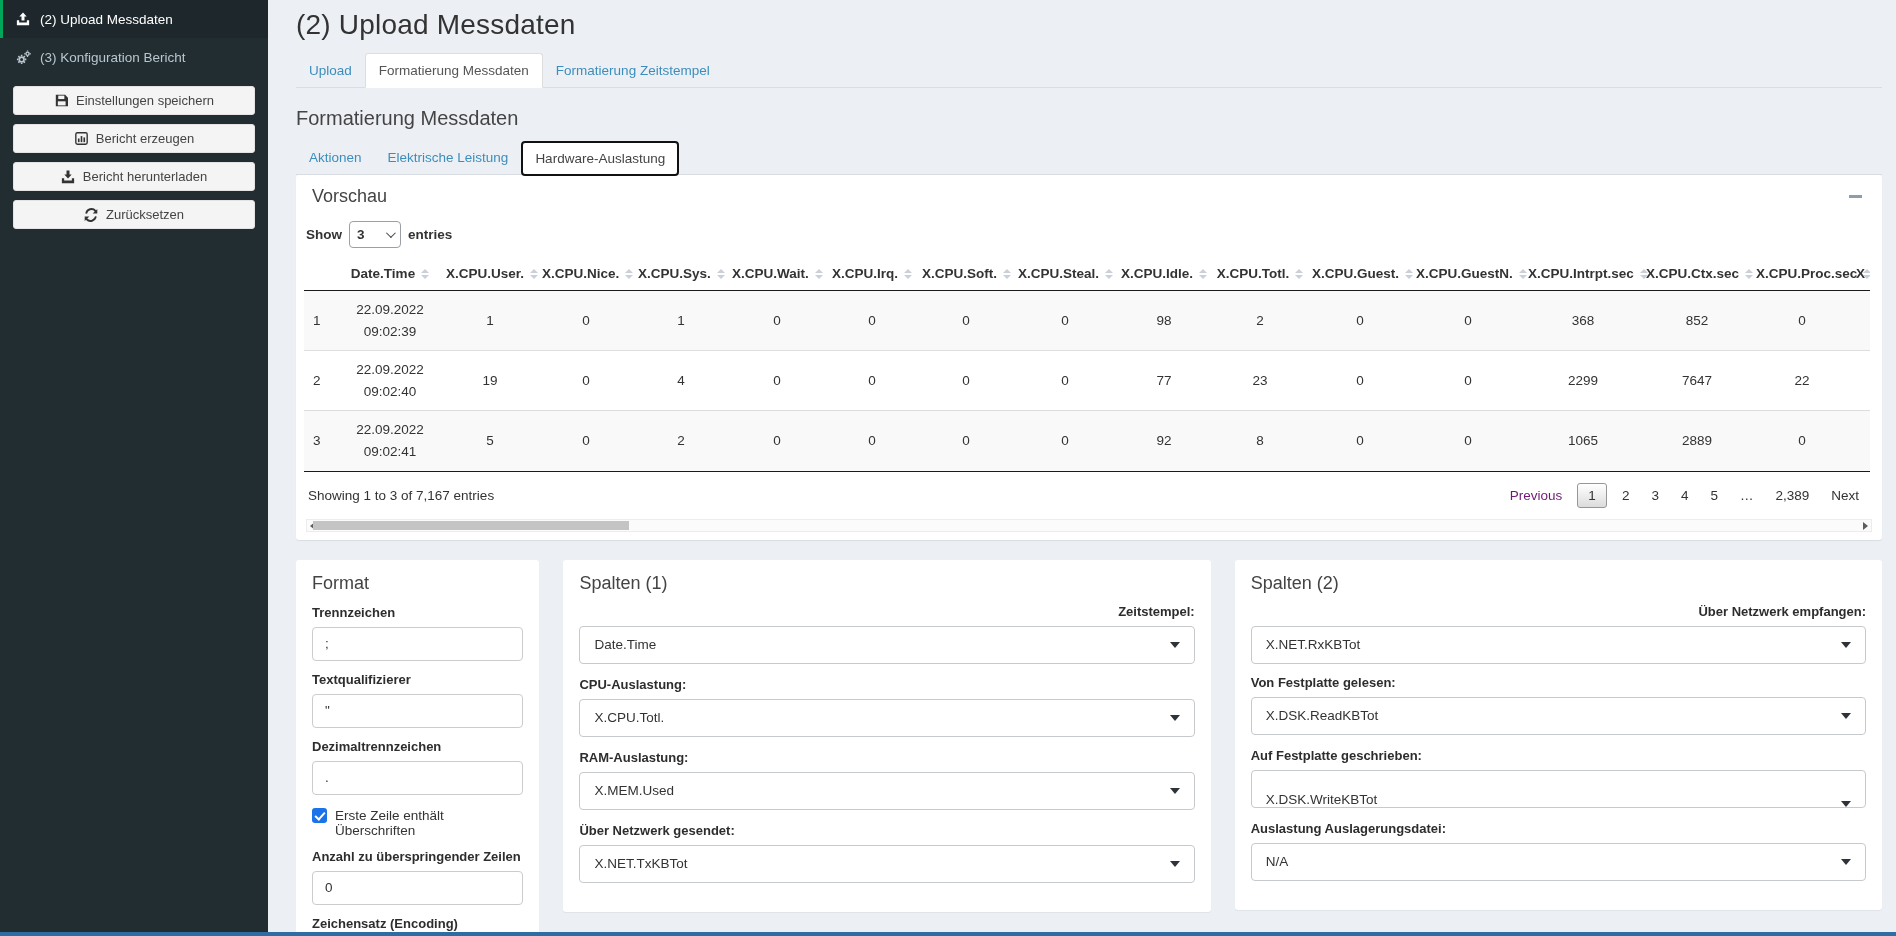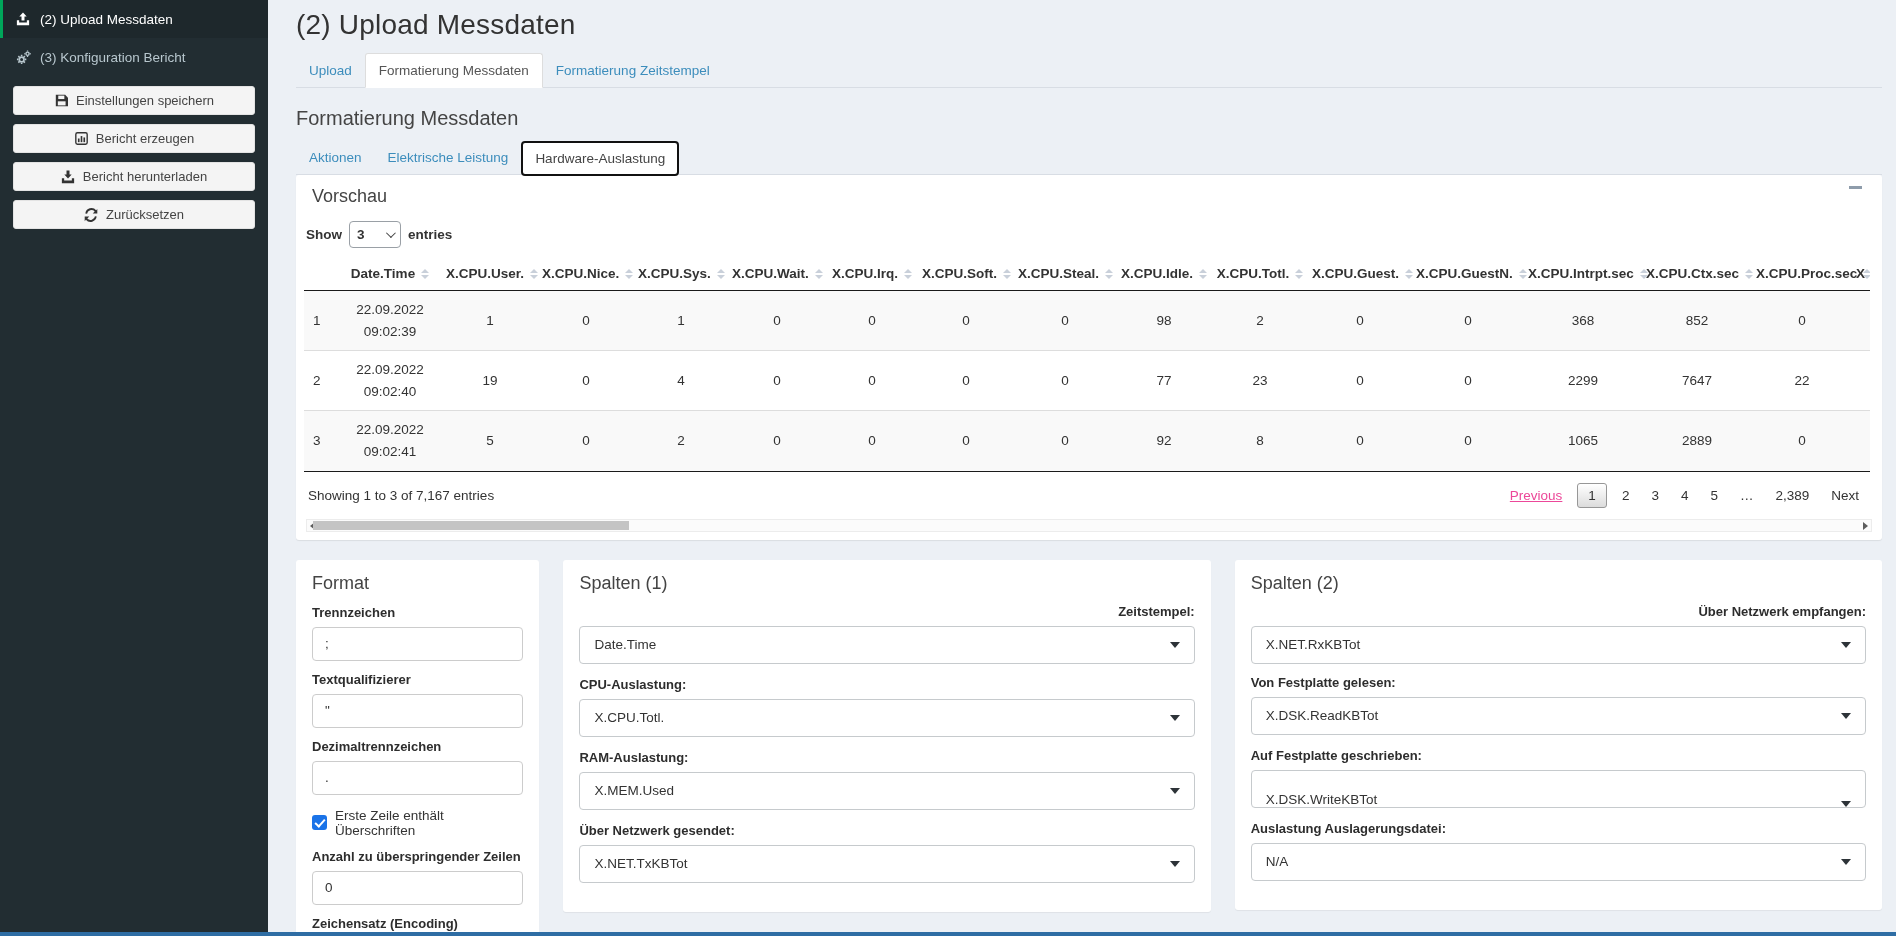--- a/index.html
+++ b/index.html
@@ -27,21 +27,21 @@
   h1.page-title { font-size:28px; font-weight:400; color:#333; margin:9px 0 12px 0; letter-spacing:.2px; }
   .nav-tabs { display:flex; border-bottom:1px solid #d8dde4; align-items:center; }
   .nav-tab { padding:9px 13px; font-size:13.5px; color:var(--link,#3c8dbc); cursor:pointer; white-space:nowrap; }
   .nav-tab.active { background:#fff; border:1px solid #ddd; border-bottom:1px solid #fff;
     margin-bottom:-1px; border-radius:3px 3px 0 0; color:#555; }
   .nav-tab.active-outline { background:#fff; border:2px solid #111; border-radius:4px;
     margin-bottom:-2px; color:#444; padding:8px 12px; }
   h2.section-heading { font-size:20px; font-weight:500; color:#444; margin:19px 0 11px 0; }
   
   .box { background:#fff; border-radius:3px; box-shadow:0 1px 1px rgba(0,0,0,.08); }
-  .box-header { display:flex; justify-content:space-between; padding:11px 16px 6px 16px; }
+  .box-header { display:flex; justify-content:space-between; align-items:center; padding:11px 16px 6px 16px; }
   .box-title { font-size:18px; color:#444; }
   .collapse-icon { width:13px; height:3px; background:#8e9cab; display:inline-block; cursor:pointer; margin-right:4px; }
   .box-body { padding:2px 8px 8px 8px; }
   .length-row { display:flex; align-items:center; gap:7px; font-size:13.5px; font-weight:700; color:#333; margin:6px 0 10px 2px; }
   .mini-select { display:inline-flex; align-items:center; justify-content:space-between; width:52px; height:27px;
     border:1px solid #9aa0a6; border-radius:4px; padding:0 7px; font-weight:700; cursor:pointer; background:#fff; }
   .mini-select .chev { width:7px; height:7px; border-right:1.6px solid #444; border-bottom:1.6px solid #444;
     transform:rotate(45deg) translateY(-2px); }
   .table-wrap { width:1566px; overflow:hidden; }
   table.preview { border-collapse:collapse; table-layout:fixed; width:1618px; font-size:13.5px; color:#333;
@@ -54,42 +54,42 @@
   table.preview tbody tr + tr td { border-top:1px solid #ddd; }
   .dt-cell { line-height:1.6; text-align:center; }
   .sort { display:inline-flex; flex-direction:column; margin-left:6px; vertical-align:middle; }
   .sort i { display:block; width:0; height:0; border-left:4px solid transparent; border-right:4px solid transparent; }
   .sort .up { border-bottom:4px solid #c9d0da; margin-bottom:2px; }
   .sort .dn { border-top:4px solid #c9d0da; }
   .table-footer { display:flex; justify-content:space-between; align-items:center; padding:11px 4px 9px 4px; }
   .info-text { font-size:13.5px; color:#333; }
   .pagination { display:flex; align-items:center; font-size:13.5px; }
   .page-item { padding:5px 11px; color:#333; cursor:pointer; }
-  .page-item.prev { color:#ec4899;text-decoration:underline; }
+  .page-item.prev { color:#701a75; }
   .page-item.current { border:1px solid #979797; border-radius:3px;
     background:linear-gradient(to bottom,#ffffff 0%,#dcdcdc 100%); padding:4px 10px; margin:0 4px; }
   .hscroll { position:relative; height:13px; background:#fbfbfb; border:1px solid #ececec; margin:2px 2px 0 2px; }
   .hthumb { position:absolute; top:1px; bottom:1px; left:6px; width:316px; background:#c4c4c4; cursor:pointer; }
   .harrow { position:absolute; top:2px; width:0; height:0; border-top:4px solid transparent; border-bottom:4px solid transparent; }
   .harrow.left { left:3px; border-right:5px solid #5d5d5d; }
   .harrow.right { right:3px; border-left:5px solid #5d5d5d; }
   
   .cards { display:flex; gap:24px; margin-top:20px; align-items:flex-start; }
   .card { background:#fff; border-radius:3px; padding:13px 16px 16px 16px; box-shadow:0 1px 1px rgba(0,0,0,.06); }
   .card-title { font-size:18px; color:#444; margin-bottom:10px; }
   .card-format { width:245px; height:480px; }
   .card-cols { width:652px; }
   .fld-label { font-size:13px; font-weight:700; color:#2d2d2d; margin:11px 0 7px 0; }
   .txt-input { width:100%; height:34px; border:1px solid #ccc; border-radius:4px; padding:0 12px;
     font-size:13.5px; color:#333; font-family:"Liberation Sans",sans-serif; background:#fff; }
   .sel { display:flex; align-items:center; justify-content:space-between; height:38px; border:1px solid #c6cacd;
     border-radius:4px; padding:0 14px; font-size:13.5px; color:#333; cursor:pointer; background:#fff; }
   .caret { width:0; height:0; border-left:5px solid transparent; border-right:5px solid transparent;
     border-top:6px solid #2d3338; }
-  .cb-row { display:flex; align-items:center; gap:8px; margin:13px 0 2px 0; font-size:13.5px; color:#333; cursor:pointer; }
+  .cb-row { display:flex; gap:8px; margin:13px 0 2px 0; font-size:13.5px; color:#333; cursor:pointer; }
   .checkbox { width:15px; height:15px; border-radius:3px; background:var(--cbblue,#1a73e8); position:relative; flex:0 0 auto; }
   .checkbox:after { content:""; position:absolute; left:5px; top:2px; width:4px; height:8px;
     border-right:2px solid #fff; border-bottom:2px solid #fff; transform:rotate(42deg); }
   .cols-grid .fld-label:first-child { margin-top:6px;text-align:right; }
   
   .bottom-bar { position:absolute; left:0; bottom:0; width:1896px; height:4px; background:var(--botblue,#2e6da4); z-index:9; }
 </style>
 </head>
 <body>
 

